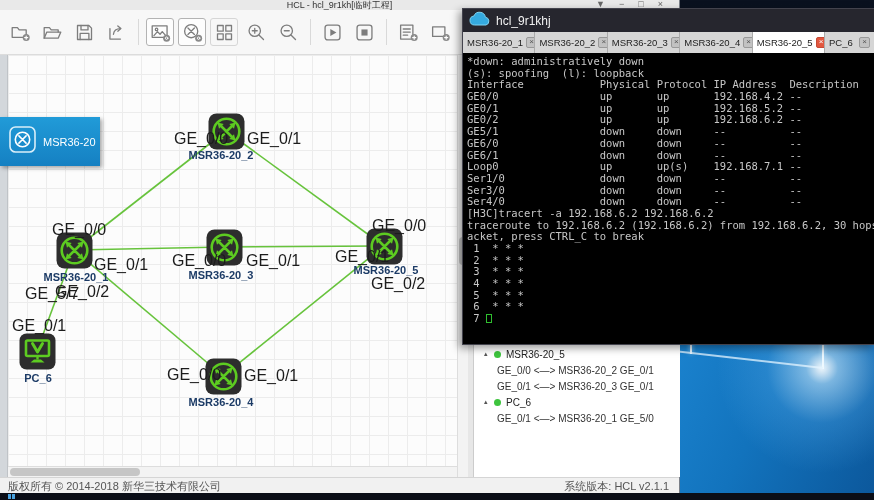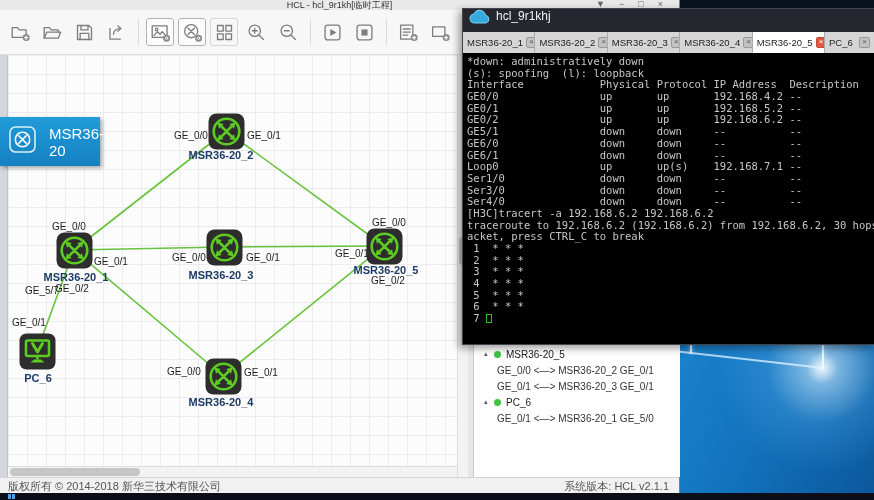--- a/index.html
+++ b/index.html
@@ -39,21 +39,21 @@
 
   .canvas { position:absolute; left:8px; top:55px; width:449px; height:411px; overflow:hidden;
     background:
       linear-gradient(#ececec 1px, transparent 1px) 0 0/19px 19px,
       linear-gradient(90deg,#ececec 1px, transparent 1px) 0 0/19px 19px, #fcfcfc; }
   .canvas-inner { position:absolute; left:-8px; top:-55px; width:874px; height:500px; }
   .links-svg { position:absolute; left:0; top:0; }
   .device { position:absolute; width:37px; height:37px; }
   .device-name { position:absolute; transform:translateX(-50%); font-size:11px; font-weight:bold;
     color:#1c3b66; white-space:nowrap; }
-  .port-label { position:absolute; font-size:10px; color:#1c1c1c; white-space:nowrap; }
+  .port-label { position:absolute; font-size:16px; color:#1c1c1c; white-space:nowrap; }
 
   .vscroll { position:absolute; left:457px; top:55px; width:11px; height:422px; background:#f3f3f3;
     border-left:1px solid #ddd; }
   .vscroll .handle { position:absolute; left:1px; top:182px; width:8px; height:28px; background:#c6c6c6; border-radius:4px; }
   .hscroll { position:absolute; left:8px; top:466px; width:449px; height:11px; background:#f3f3f3;
     border-top:1px solid #ddd; }
   .hscroll .handle { position:absolute; left:2px; top:1px; width:130px; height:8px; background:#c6c6c6; border-radius:4px; }
   .splitter { position:absolute; left:468px; top:55px; width:5px; height:422px; background:#e7e7e7; }
 
   .right-panel { position:absolute; left:473px; top:55px; width:207px; height:422px; background:#fff;
@@ -66,26 +66,26 @@
 
   .status-bar { position:absolute; left:0; top:477px; width:100%; height:16px; background:#f1f1f1;
     border-top:1px solid #d5d5d5; font-size:11px; color:#555; }
   .status-left { position:absolute; left:8px; top:1px; }
   .status-right { position:absolute; right:10px; top:1px; }
 
   
   .flyout { position:absolute; left:0; top:117px; width:100px; height:49px; z-index:3;
     background:linear-gradient(180deg,#219bd8 0%,#1580c2 100%); box-shadow:2px 2px 4px rgba(0,0,0,.35);
     display:flex; align-items:center; padding-left:9px; }
-  .flyout-label { color:#fff; font-size:15px; margin-left:13px; }
+  .flyout-label { color:#fff; font-size:11px; margin-left:7px; }
 
   
   .terminal { position:absolute; left:462px; top:8px; width:413px; height:337px; z-index:5;
     border:1px solid #43434d; border-right:none; box-shadow:-3px 3px 8px rgba(0,0,0,.4); background:#000; }
-  .term-header { height:23px; background:#26262e; display:flex; align-items:flex-start; padding-left:6px; }
+  .term-header { height:23px; background:#26262e; display:flex; align-items:center; padding-left:6px; }
   .term-title { color:#f2f2f2; font-size:12px; margin-left:5px; }
   .term-tabs { height:21px; background:#c9c9c9; border-bottom:1px solid #9f9f9f; display:flex; }
   .term-tab { height:21px; flex:1; display:flex; align-items:center; justify-content:space-between;
     padding:0 4px; font-size:9.5px; color:#222; background:#d6d6d6; border-right:1px solid #ababab;
     white-space:nowrap; overflow:hidden; }
   .term-tab.small { flex:0 0 50px; }
   .term-tab.active { background:#fff; }
   .tab-close { width:11px; height:11px; border-radius:2px; background:#c2c2c2; border:1px solid #999;
     color:#555; font-size:8px; line-height:8px; text-align:center; flex:0 0 auto; margin-left:3px; }
   .term-tab.active .tab-close { background:#e2573f; border-color:#c74a35; color:#fff; }

